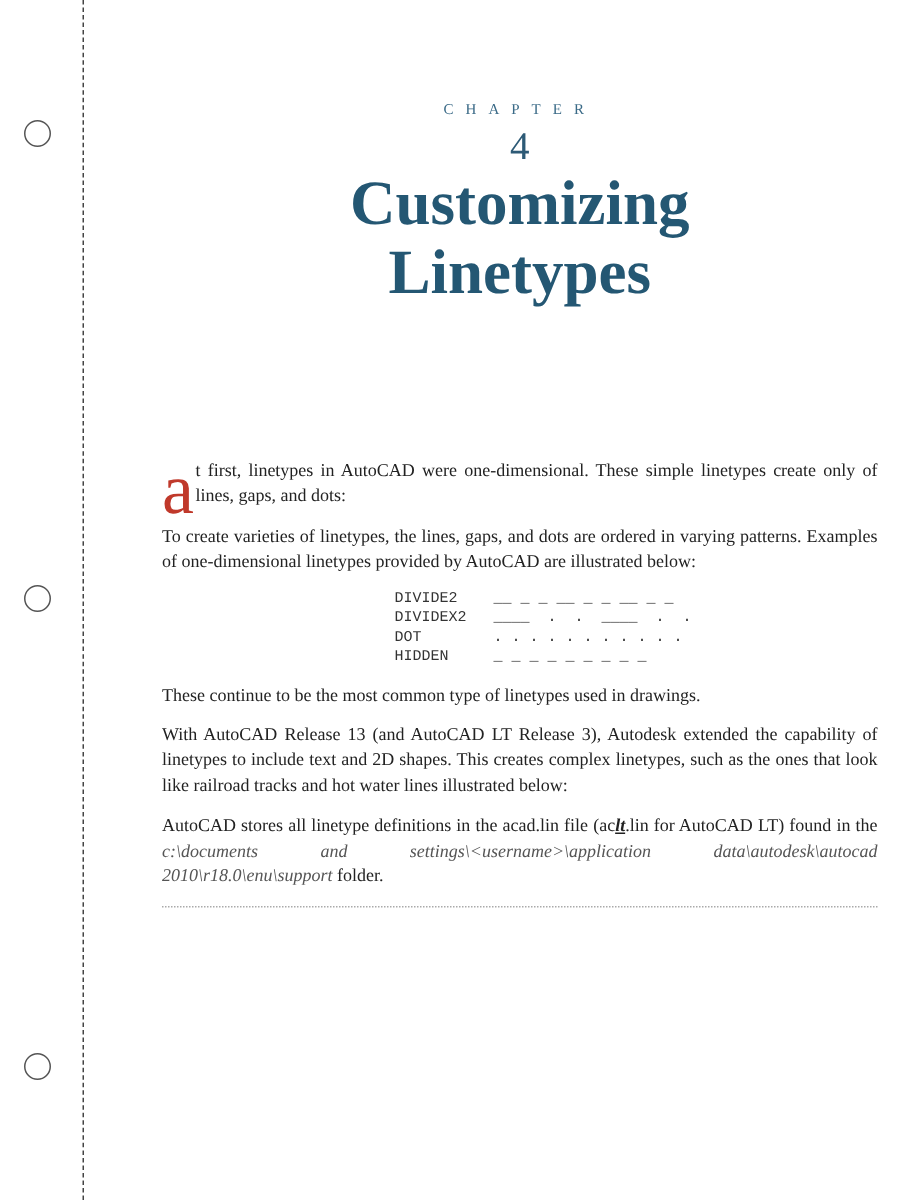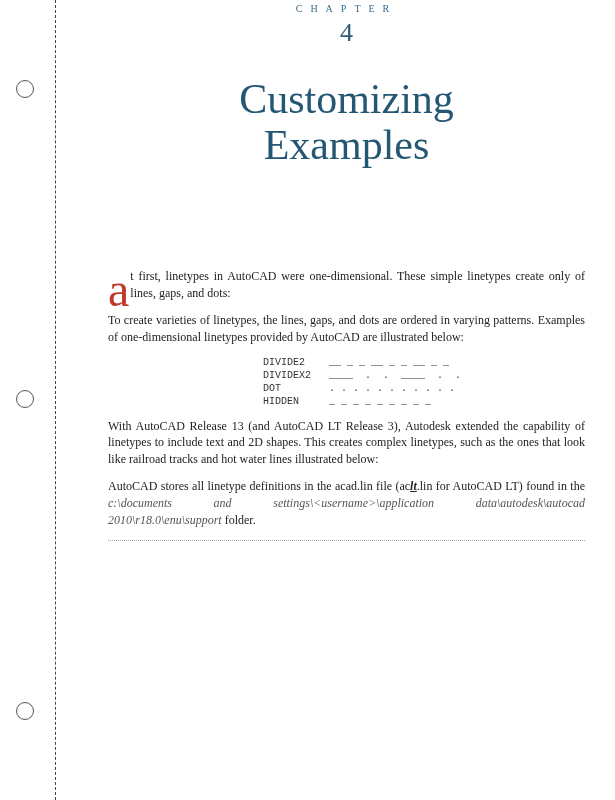--- a/index.html
+++ b/index.html
@@ -32,20 +32,21 @@
   .hole.h1 { top: 80px; }
   .hole.h2 { top: 390px; }
   .hole.h3 { top: 702px; }
 
   .page {
     position: absolute;
     left: 108px;
     right: 30px;
     top: 0;
     bottom: 0;
+    padding-top: 65px;
   }
 
   .chapter-label {
     text-align: center;
     color: #3a6a87;
     letter-spacing: 8px;
     font-size: 14px;
     font-variant: small-caps;
   }
   .chapter-num {
@@ -53,22 +54,21 @@
     color: #2d5a76;
     font-size: 26px;
     margin-top: 2px;
     font-weight: normal;
   }
   .title {
     text-align: center;
     color: #245773;
     font-size: 42px;
     line-height: 1.1;
-    margin-top: 28px;
-    font-weight: normal;
+    font-weight: bold;
   }
 
   .body-text {
     margin-top: 100px;
     font-size: 12px;
     color: #222;
     line-height: 1.4;
     text-align: justify;
   }
 
@@ -147,37 +147,38 @@
 <div class="hole h1"></div>
 <div class="hole h2"></div>
 <div class="hole h3"></div>
 
 <div class="page">
 
   <div class="chapter-label">chapter</div>
   <div class="chapter-num">4</div>
   <h1 class="title">
     <span>Customizing</span><br>
-    <span>Examples</span>
+    <span>Linetypes</span>
   </h1>
 
   <div class="body-text">
 
     <p class="para">
       <span class="dropcap">a</span><span>t first, linetypes in AutoCAD were one-dimensional. These simple linetypes create only of lines, gaps, and dots:</span>
     </p>
 
 
     <p class="para">To create varieties of linetypes, the lines, gaps, and dots are ordered in varying patterns. Examples of one-dimensional linetypes provided by AutoCAD are illustrated below:</p>
 
     <div class="linetype-samples1">DIVIDE2    __ _ _ __ _ _ __ _ _
 DIVIDEX2   ____  .  .  ____  .  .
 DOT        . . . . . . . . . . .
 HIDDEN     _ _ _ _ _ _ _ _ _</div>
 
+    <p class="para">These continue to be the most common type of linetypes used in drawings.</p>
 
     <p class="para">With AutoCAD Release 13 (and AutoCAD LT Release 3), Autodesk extended the capability of linetypes to include text and 2D shapes. This creates complex linetypes, such as the ones that look like railroad tracks and hot water lines illustrated below:</p>
 
 
     <p class="para">
       <span>AutoCAD stores all linetype definitions in the </span><span class="fname">acad.lin</span><span> file (</span><span class="fname">ac</span><span class="bolditalic">lt</span><span class="fname">.lin</span><span> for AutoCAD LT) found in the </span><span class="path">c:\documents and settings\&lt;username&gt;\application data\autodesk\autocad 2010\r18.0\enu\support</span><span>  folder.</span>
     </p>
 
     <hr class="dotted-rule">
 

